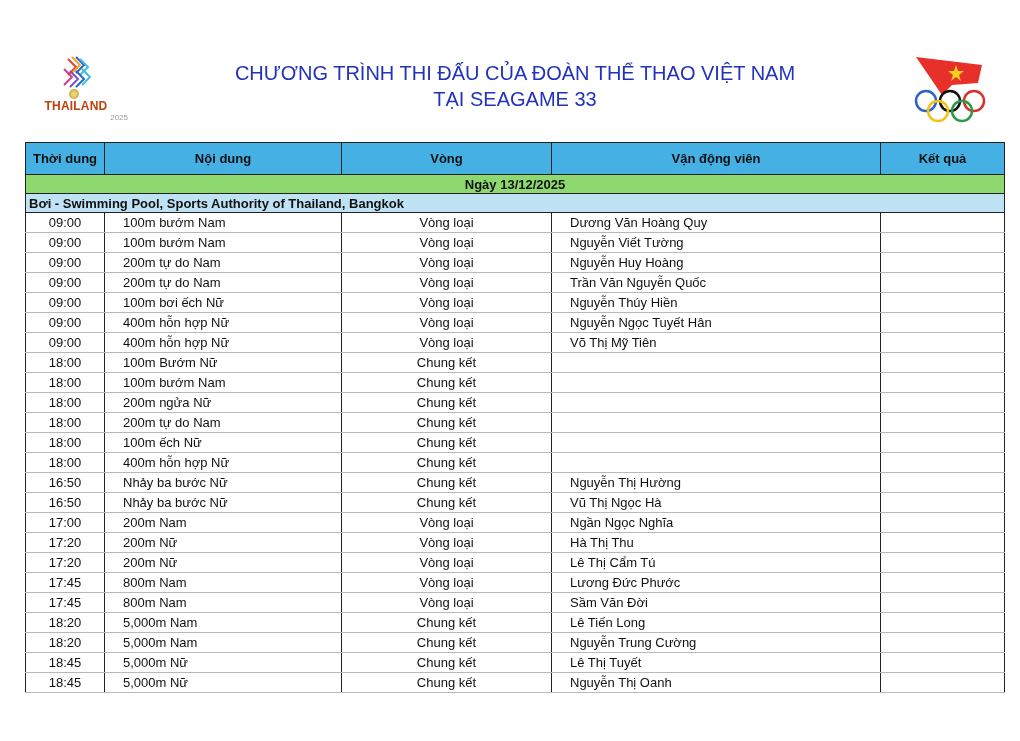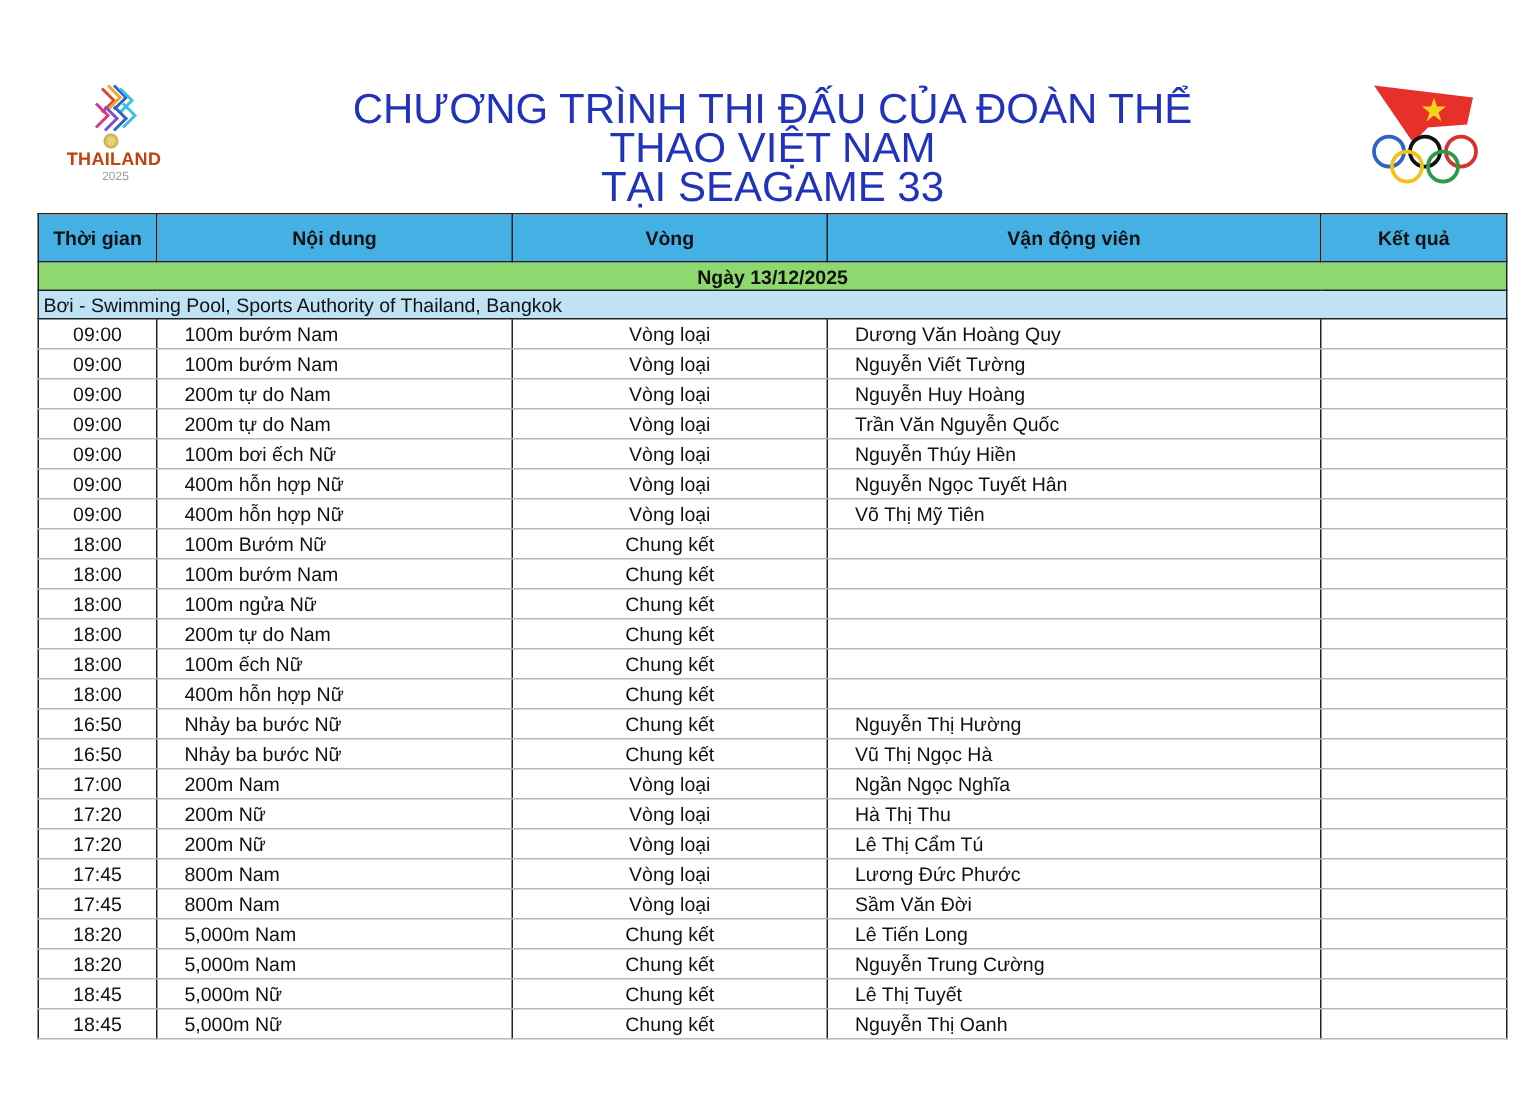--- a/index.html
+++ b/index.html
@@ -1,33 +1,33 @@
 <!DOCTYPE html>
 <html><head>
 <meta charset="utf-8">
 <style>
   html, body { margin:0; padding:0; background:#ffffff; }
   body { width:1020px; height:741px; position:relative; overflow:hidden; font-family:"Liberation Sans", sans-serif; color:#111; }
   .logo-left { position:absolute; left:36px; top:55px; width:80px; height:70px; }
   .logo-left .mark { position:absolute; left:22px; top:0; width:36px; height:34px; }
   .logo-left .sun { position:absolute; left:33px; top:34px; width:10px; height:10px; border-radius:50%; background:radial-gradient(circle,#e8d27a 30%,#c9a83c 70%); }
   .logo-left .brand { position:absolute; left:0; top:44px; width:80px; text-align:center; font-weight:bold; font-size:12px; color:#c2410c; letter-spacing:0.2px; }
-  .logo-left .year { position:absolute; left:1px; top:58px; width:80px; text-align:center; font-size:8px; color:#9a9a9a; }
-  .title { position:absolute; left:200px; top:60px; width:630px; text-align:center; color:#2233bb; font-size:28px; line-height:26px; }
+  .logo-left .year { position:absolute; left:12px; top:58px; width:80px; text-align:right; font-size:8px; color:#9a9a9a; }
+  .title { position:absolute; left:200px; top:60px; width:630px; text-align:center; color:#2233bb; font-size:20px; line-height:26px; }
   .logo-right { position:absolute; left:912px; top:55px; width:80px; height:70px; }
   table.sched { position:absolute; left:25px; top:142px; border-collapse:collapse; width:978px; table-layout:fixed; font-size:13px; }
   table.sched td, table.sched th { padding:0 3px; height:19px; border-left:1.5px solid #222; border-right:1.5px solid #222; border-bottom:1.5px solid #b8b8b8; white-space:nowrap; overflow:hidden; }
   table.sched th { background:#45b0e3; height:31px; font-weight:bold; font-size:13px; border:1.5px solid #222; }
   .c1 { width:72px; text-align:center; }
   .c2 { width:230px; text-align:left; }
   .c3 { width:203px; text-align:center; }
   .c4 { width:322px; text-align:left; }
   .c5 { width:117px; }
   tr.date td { background:#8ed870; font-weight:bold; text-align:center; height:18px; border:1.5px solid #222; }
-  tr.section td { background:#bfe3f4; font-weight:normal; text-align:left; height:18px; border-left:1.5px solid #222; border-right:1.5px solid #222; border-bottom:1.5px solid #222; }
+  tr.section td { background:#bfe3f4; font-weight:bold; text-align:left; height:18px; border-left:1.5px solid #222; border-right:1.5px solid #222; border-bottom:1.5px solid #222; }
   tr.row td.c2, tr.row td.c4 { padding-left:18px; }
 </style>
 </head>
 <body>
 
 <div class="logo-left">
   <svg class="mark" viewBox="0 0 36 34">
     <path d="M10 4 L18 12 L10 20" fill="none" stroke="#e0452f" stroke-width="2"></path>
     <path d="M14 2 L22 10 L14 18" fill="none" stroke="#f2a72b" stroke-width="2"></path>
     <path d="M18 2 L26 10 L18 18" fill="none" stroke="#2f63c7" stroke-width="2"></path>
@@ -55,21 +55,21 @@
     <circle cx="38" cy="46" r="10" fill="none" stroke="#111" stroke-width="2.5"></circle>
     <circle cx="62" cy="46" r="10" fill="none" stroke="#d6312f" stroke-width="2.5"></circle>
     <circle cx="26" cy="56" r="10" fill="none" stroke="#f2c21a" stroke-width="2.5"></circle>
     <circle cx="50" cy="56" r="10" fill="none" stroke="#2e9a48" stroke-width="2.5"></circle>
   </svg>
 </div>
 
 <table class="sched">
   <thead>
     <tr>
-      <th class="c1">Thời gian</th>
+      <th class="c1">Thời dung</th>
       <th class="c2" style="text-align:center">Nội dung</th>
       <th class="c3">Vòng</th>
       <th class="c4" style="text-align:center">Vận động viên</th>
       <th class="c5" style="text-align:center">Kết quả</th>
     </tr>
   </thead>
   <tbody id="tbody">
     <tr class="date">
       <td colspan="5">Ngày 13/12/2025</td>
     </tr>
@@ -134,21 +134,21 @@
       </tr>
       <tr class="row">
         <td class="c1">18:00</td>
         <td class="c2">100m bướm Nam</td>
         <td class="c3">Chung kết</td>
         <td class="c4"></td>
         <td class="c5"></td>
       </tr>
       <tr class="row">
         <td class="c1">18:00</td>
-        <td class="c2">100m ngửa Nữ</td>
+        <td class="c2">200m ngửa Nữ</td>
         <td class="c3">Chung kết</td>
         <td class="c4"></td>
         <td class="c5"></td>
       </tr>
       <tr class="row">
         <td class="c1">18:00</td>
         <td class="c2">200m tự do Nam</td>
         <td class="c3">Chung kết</td>
         <td class="c4"></td>
         <td class="c5"></td>

